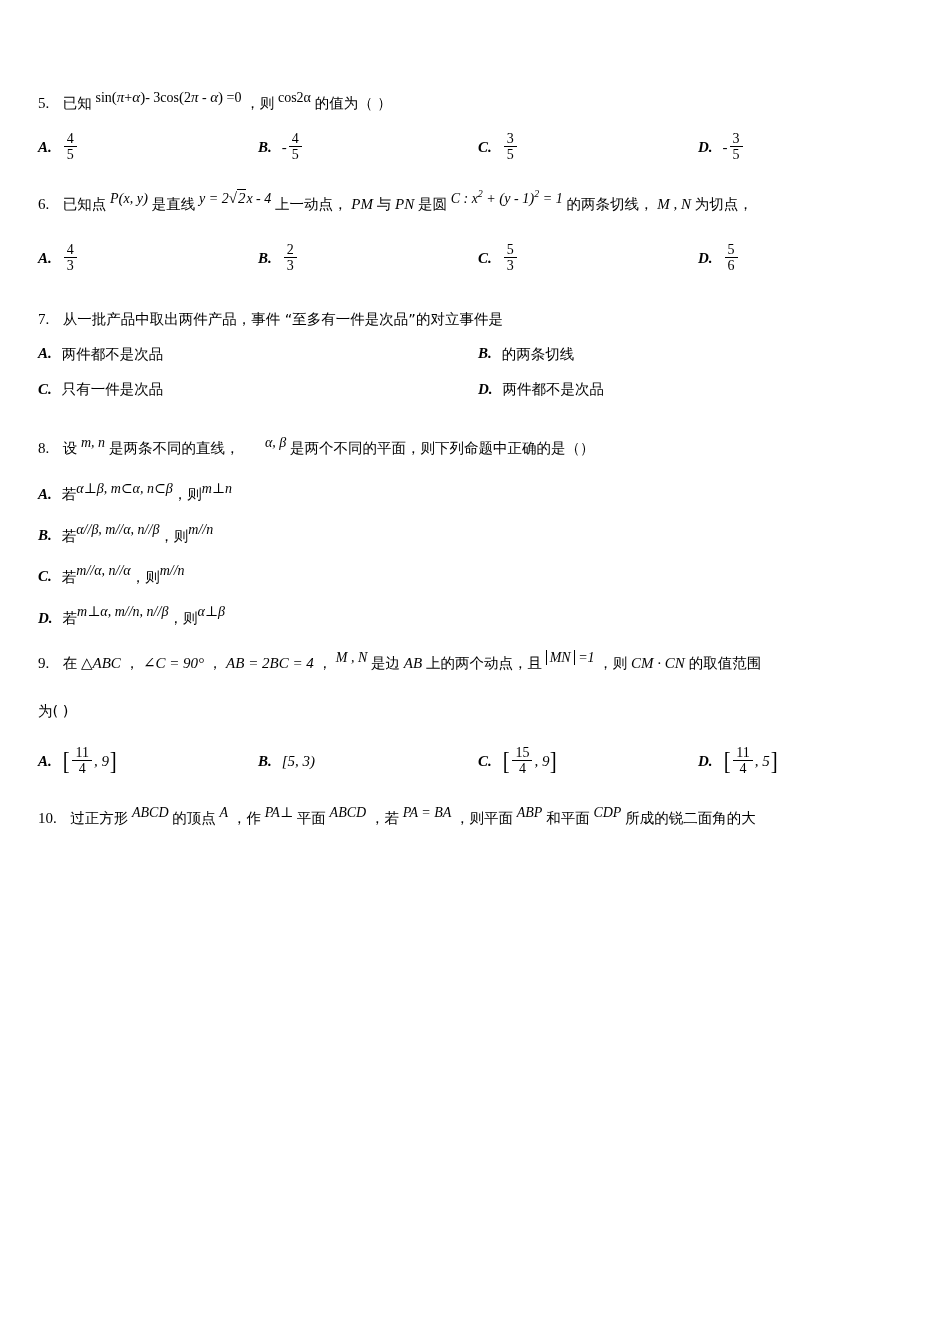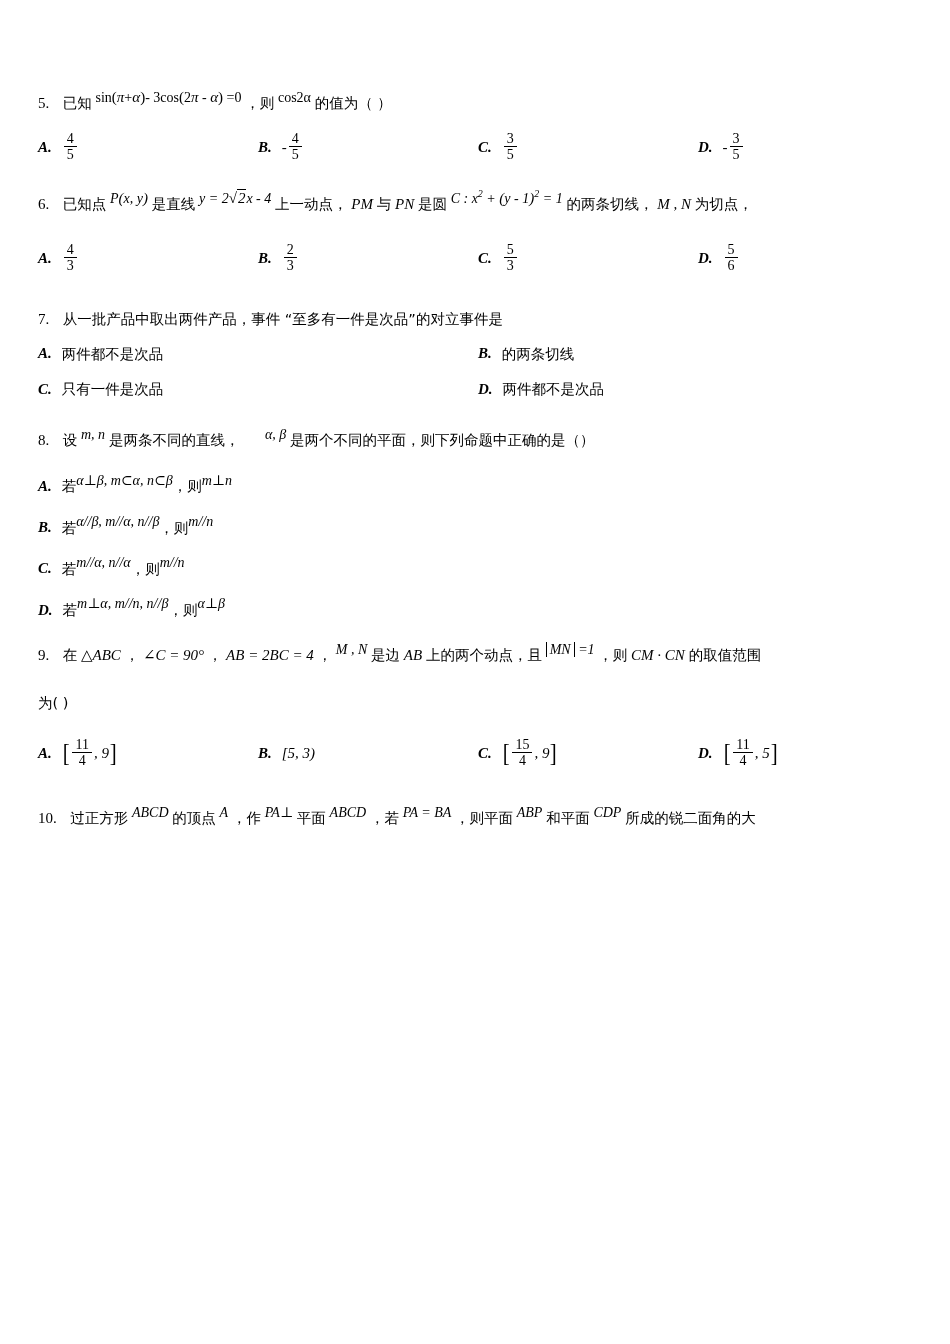--- a/index.html
+++ b/index.html
@@ -267,21 +267,21 @@
           <span class="opt-label">C.</span>
           <span class="cn">只有一件是次品</span>
         </div>
         <div class="opt">
           <span class="opt-label">D.</span>
           <span class="cn">两件都不是次品</span>
         </div>
       </div>
     </div>
 
-    <div class="q" style="margin-top:12px;">
+    <div class="q" style="margin-top:20px;">
       <div class="qline">
         <span class="qnum">8.</span>
         <span class="spacer-sm"></span>
         <span class="cn">设</span>
         <span class="mi raise">m, n</span>
         <span class="cn">是两条不同的直线，</span>
         <span class="spacer-md"></span>
         <span class="mi raise">α, β</span>
         <span class="cn">是两个不同的平面，则下列命题中正确的是（）</span>
       </div>
@@ -377,21 +377,21 @@
               <span class="num">11</span>
               <span class="den">4</span>
             </span>
             <span class="mi">, 5</span>
             <span class="bigbr">]</span>
           </span>
         </div>
       </div>
     </div>
 
-    <div class="q" style="margin-top:34px;">
+    <div class="q" style="margin-top:26px;">
       <div class="qline">
         <span class="qnum">10.</span>
         <span class="spacer-sm"></span>
         <span class="cn">过正方形</span>
         <span class="mi raise">ABCD</span>
         <span class="cn">的顶点</span>
         <span class="mi raise">A</span>
         <span class="cn">，作</span>
         <span class="mi raise">PA⊥</span>
         <span class="cn">平面</span>

